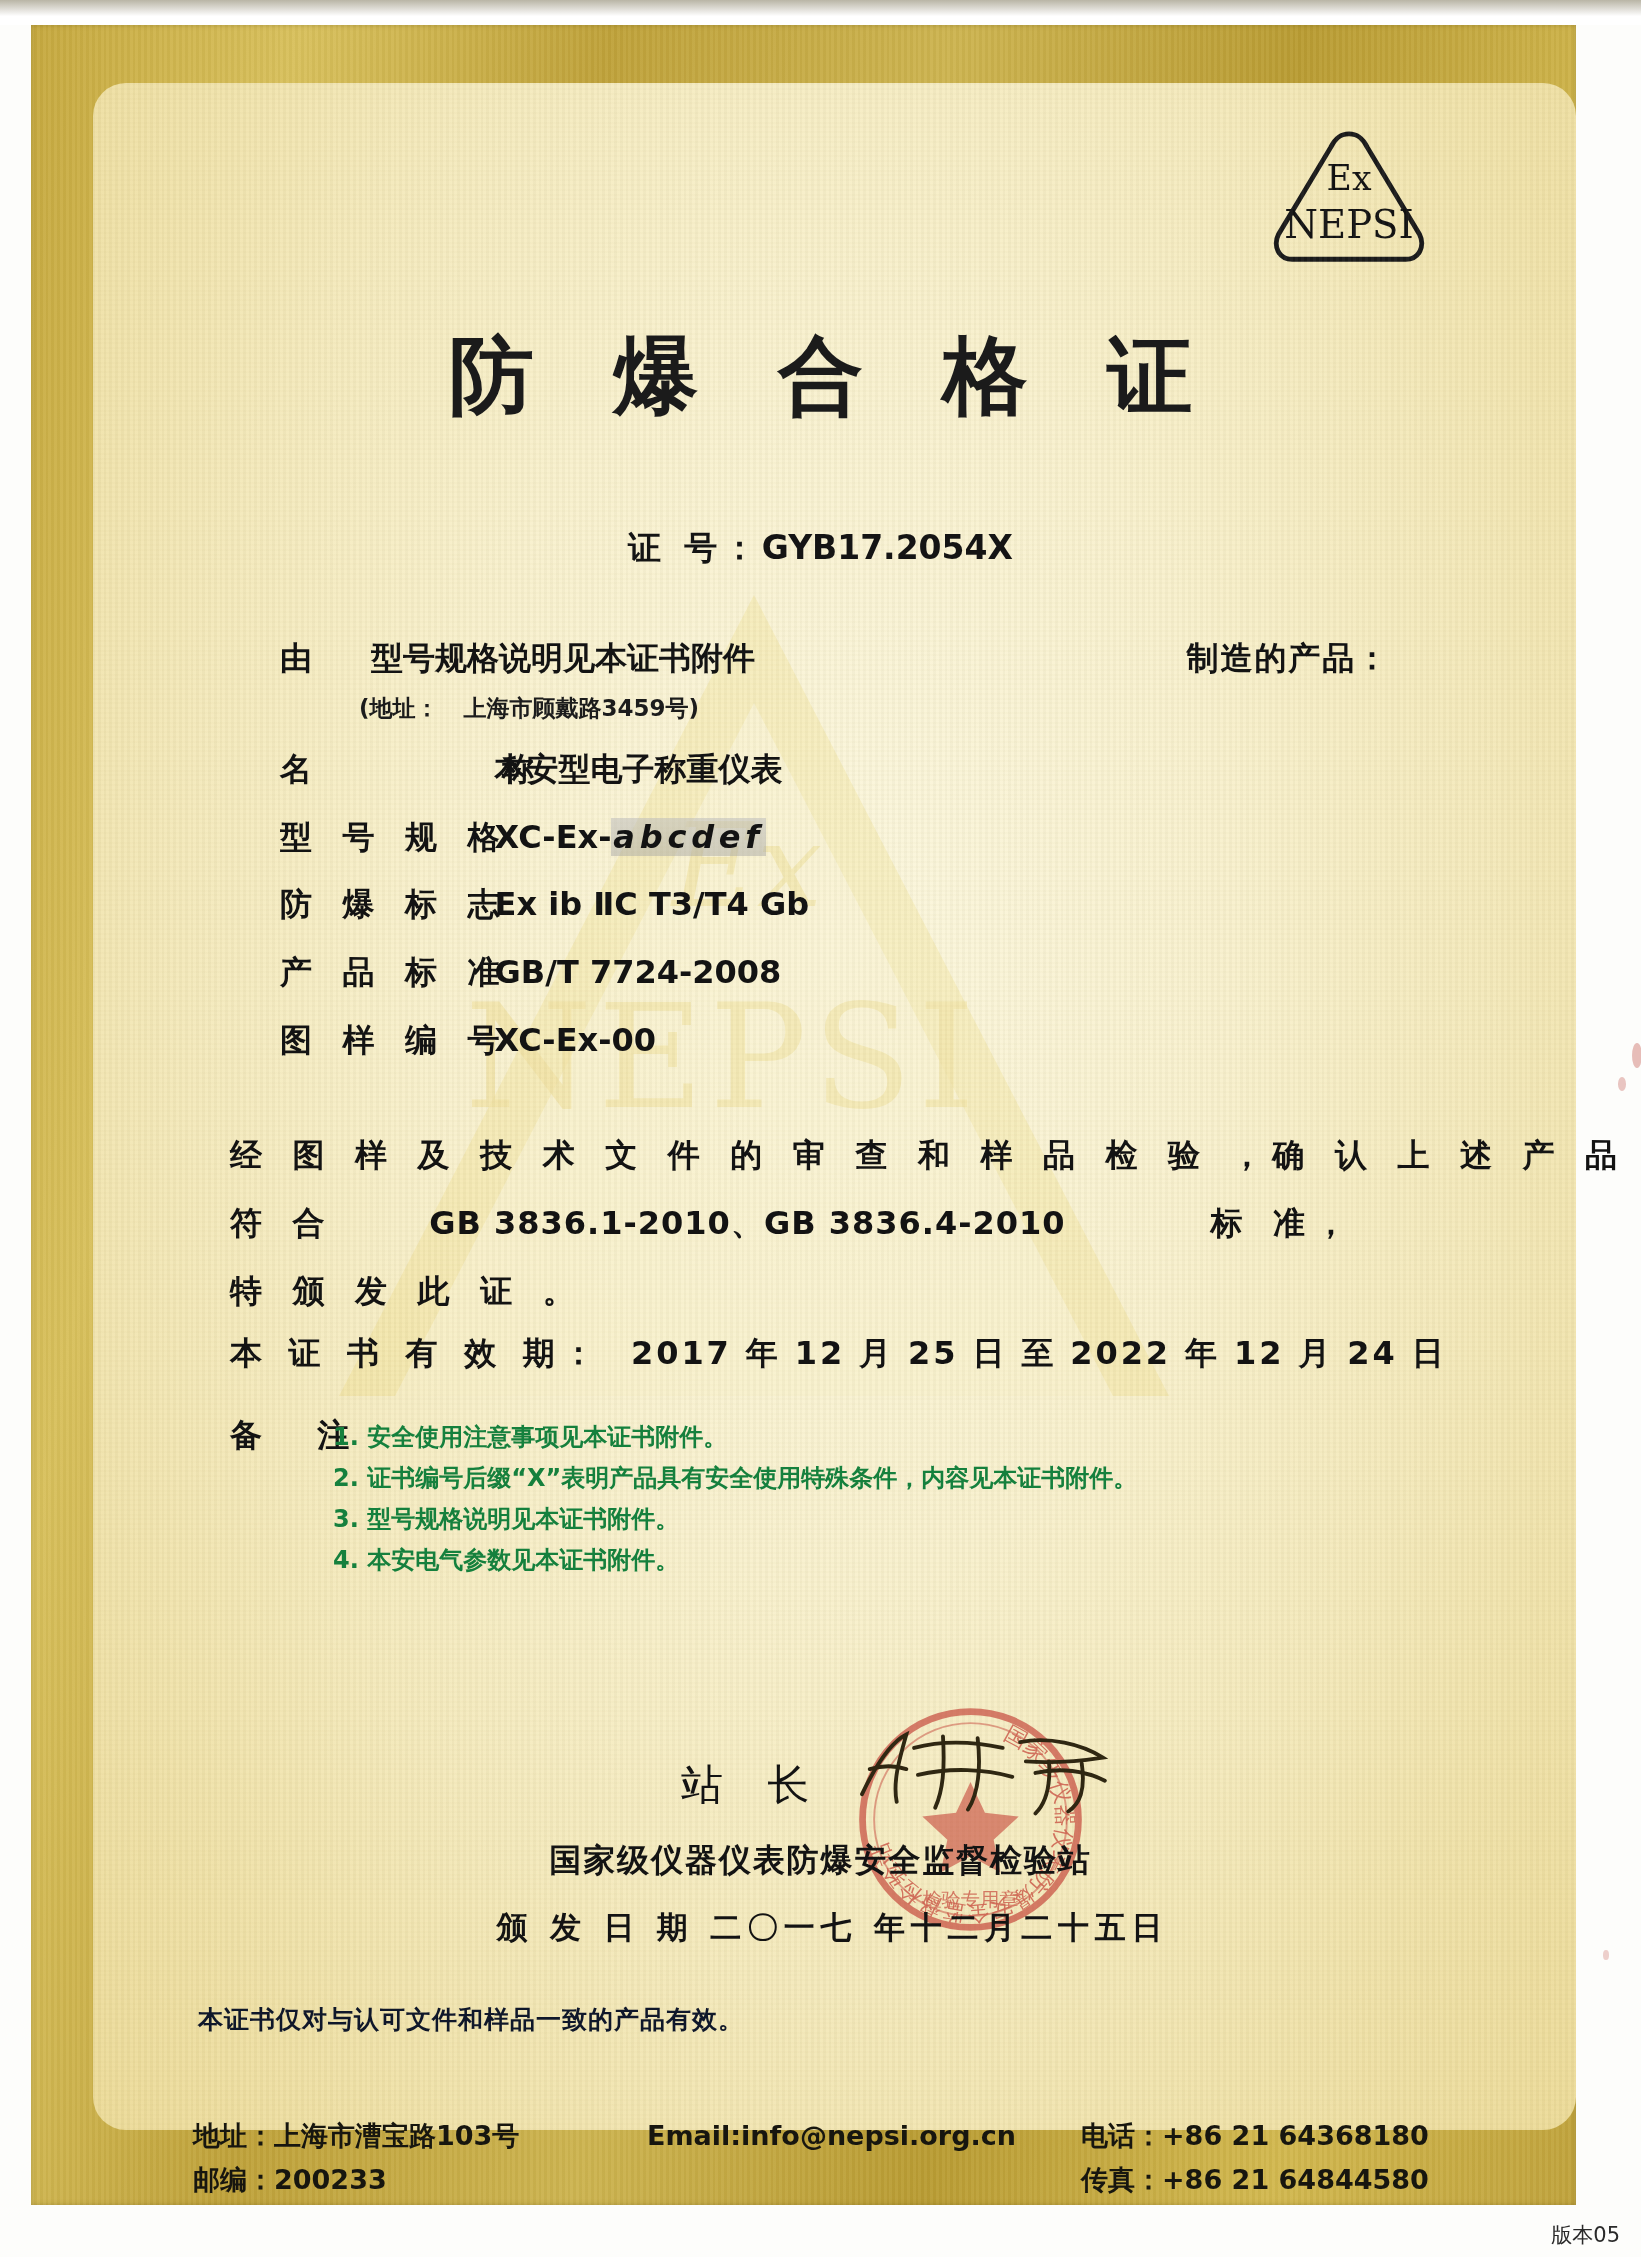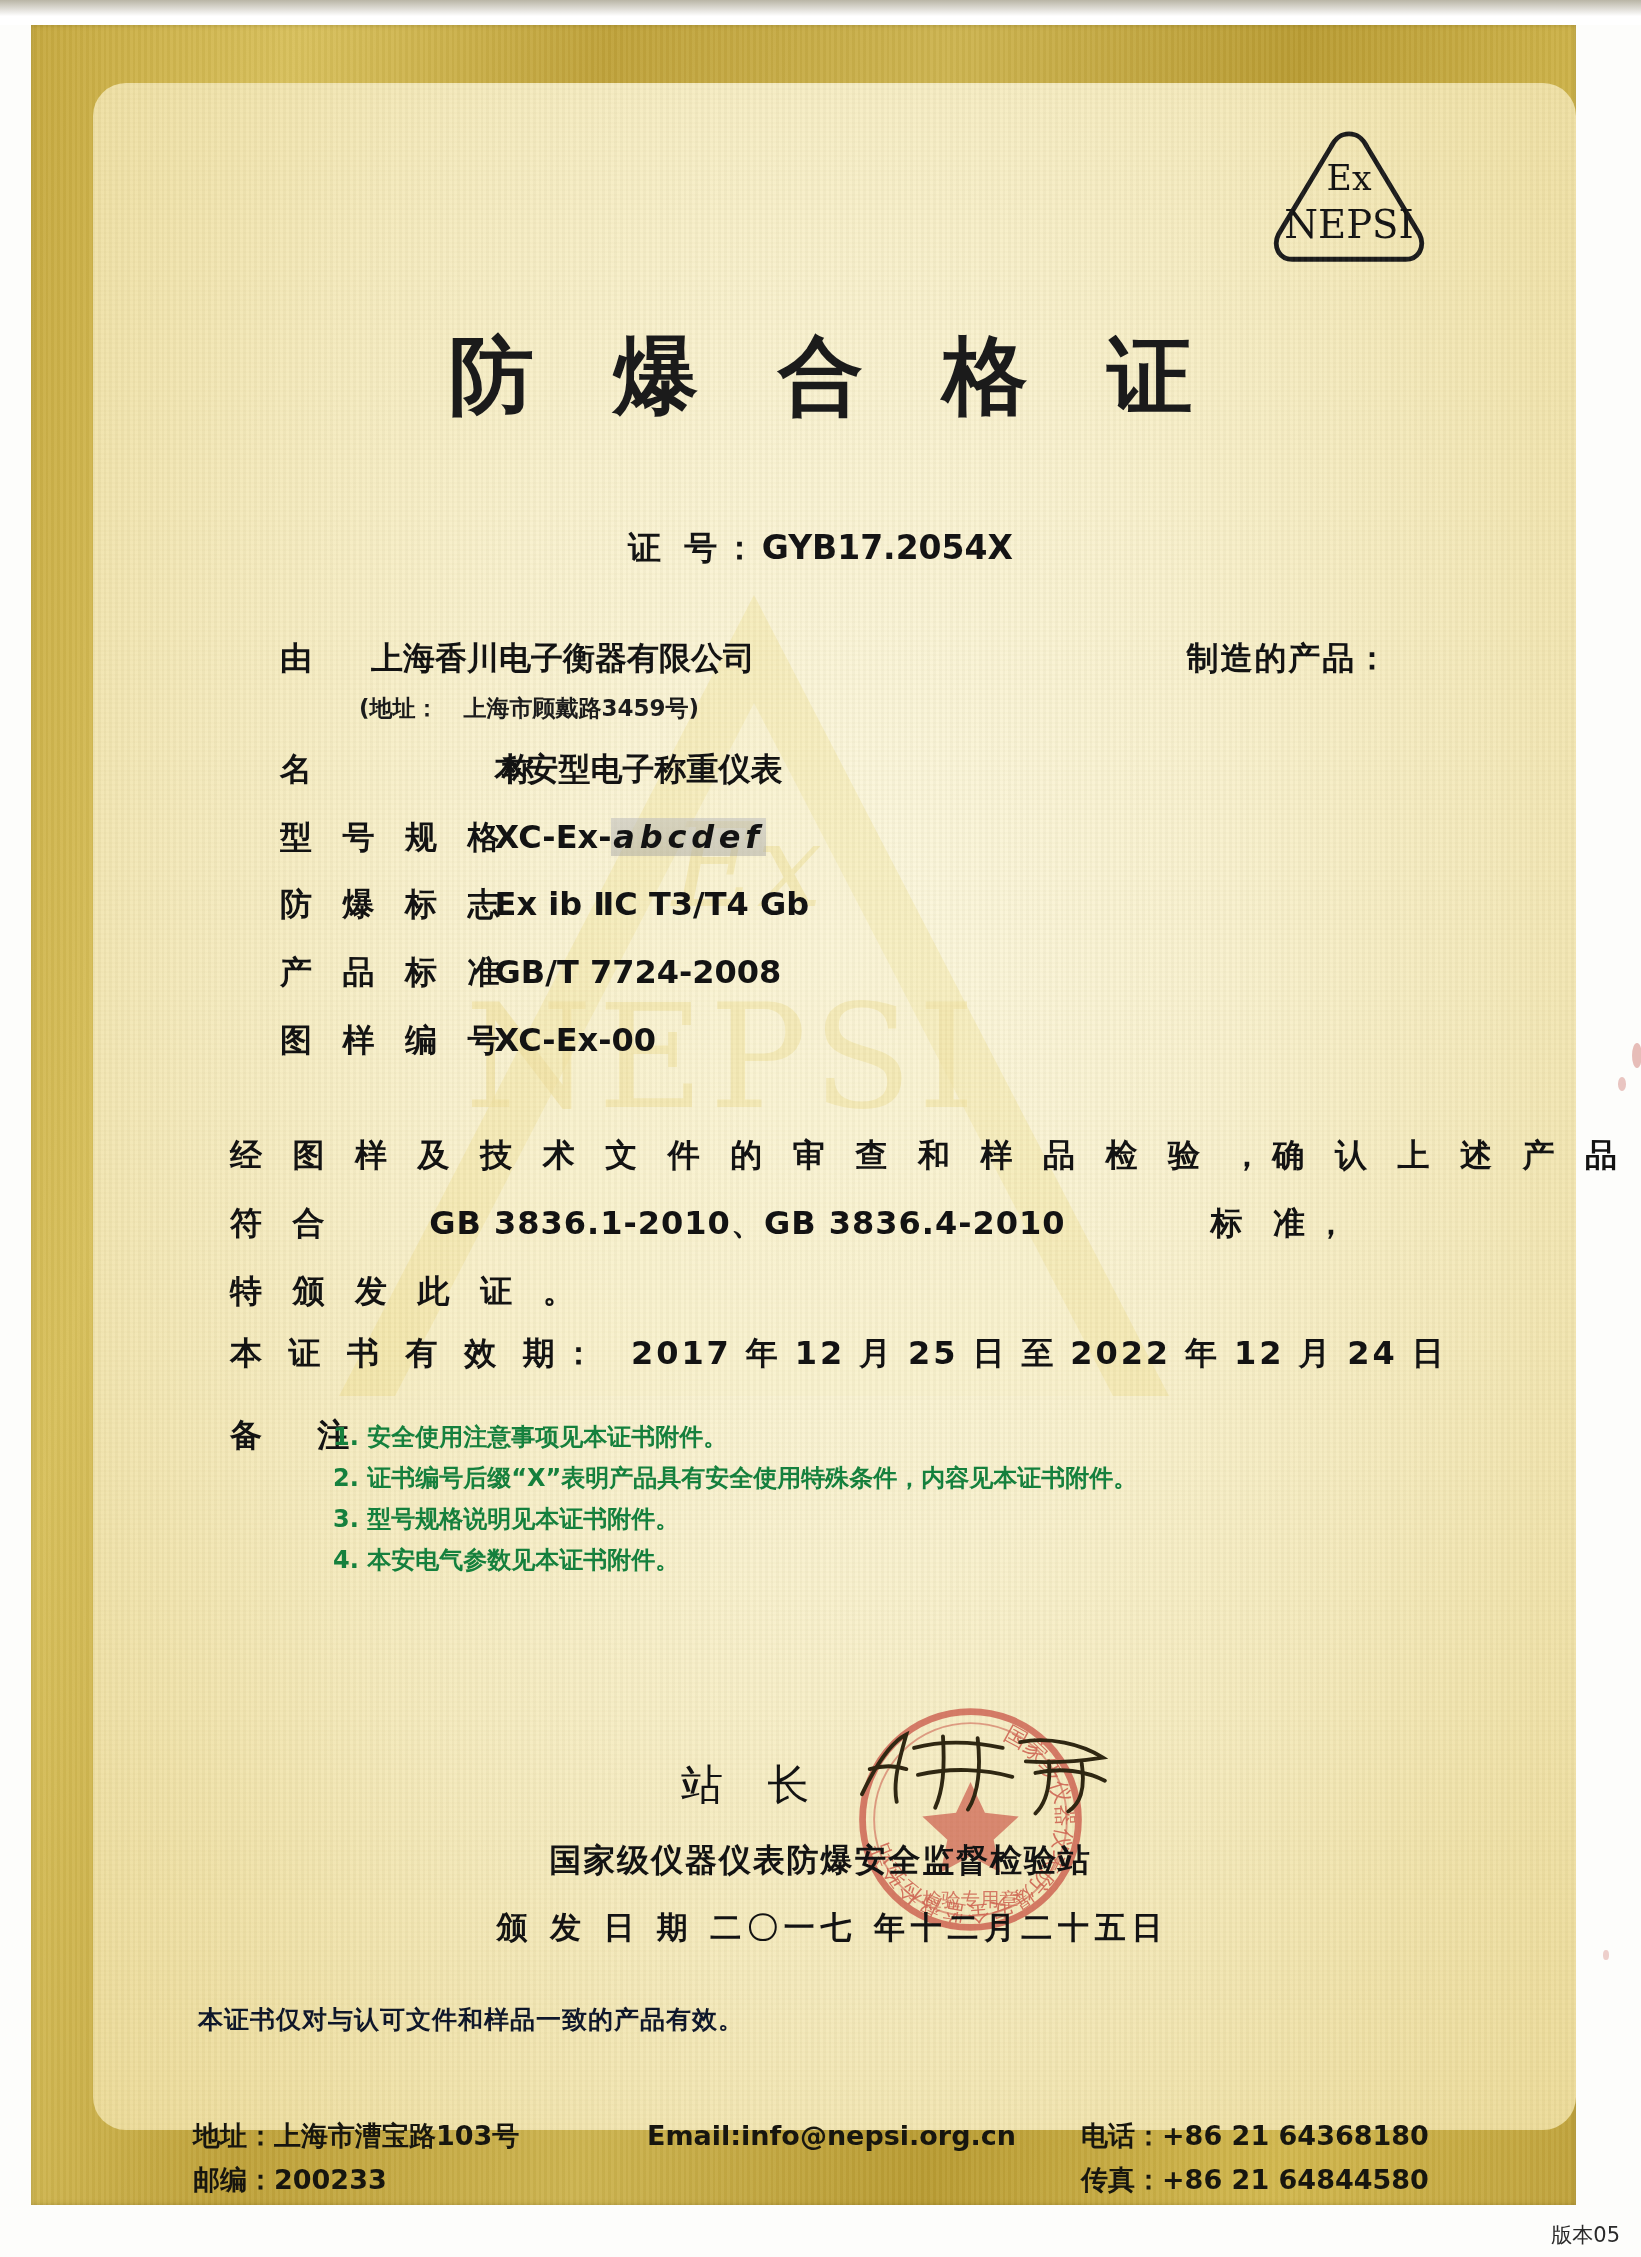--- a/index.html
+++ b/index.html
@@ -326,21 +326,21 @@
   </div>
 
   <div class="title">防 爆 合 格 证</div>
 
   <div class="cert-no">
     <span class="lbl">证 号：</span><span>GYB17.2054X</span>
   </div>
 
   <div class="row-maker">
     <span class="lbl">由</span>
-    <span class="company">上海香川电子衡器有限公司</span>
+    <span class="company">型号规格说明见本证书附件</span>
     <span class="suffix">制造的产品：</span>
   </div>
 
   <div class="row-addr">
     <span>(地址：</span><span class="a2">上海市顾戴路3459号)</span>
   </div>
 
   <div class="field f1">
     <span class="lbl spread2">名　　称</span><span class="val">本安型电子称重仪表</span>
   </div>

